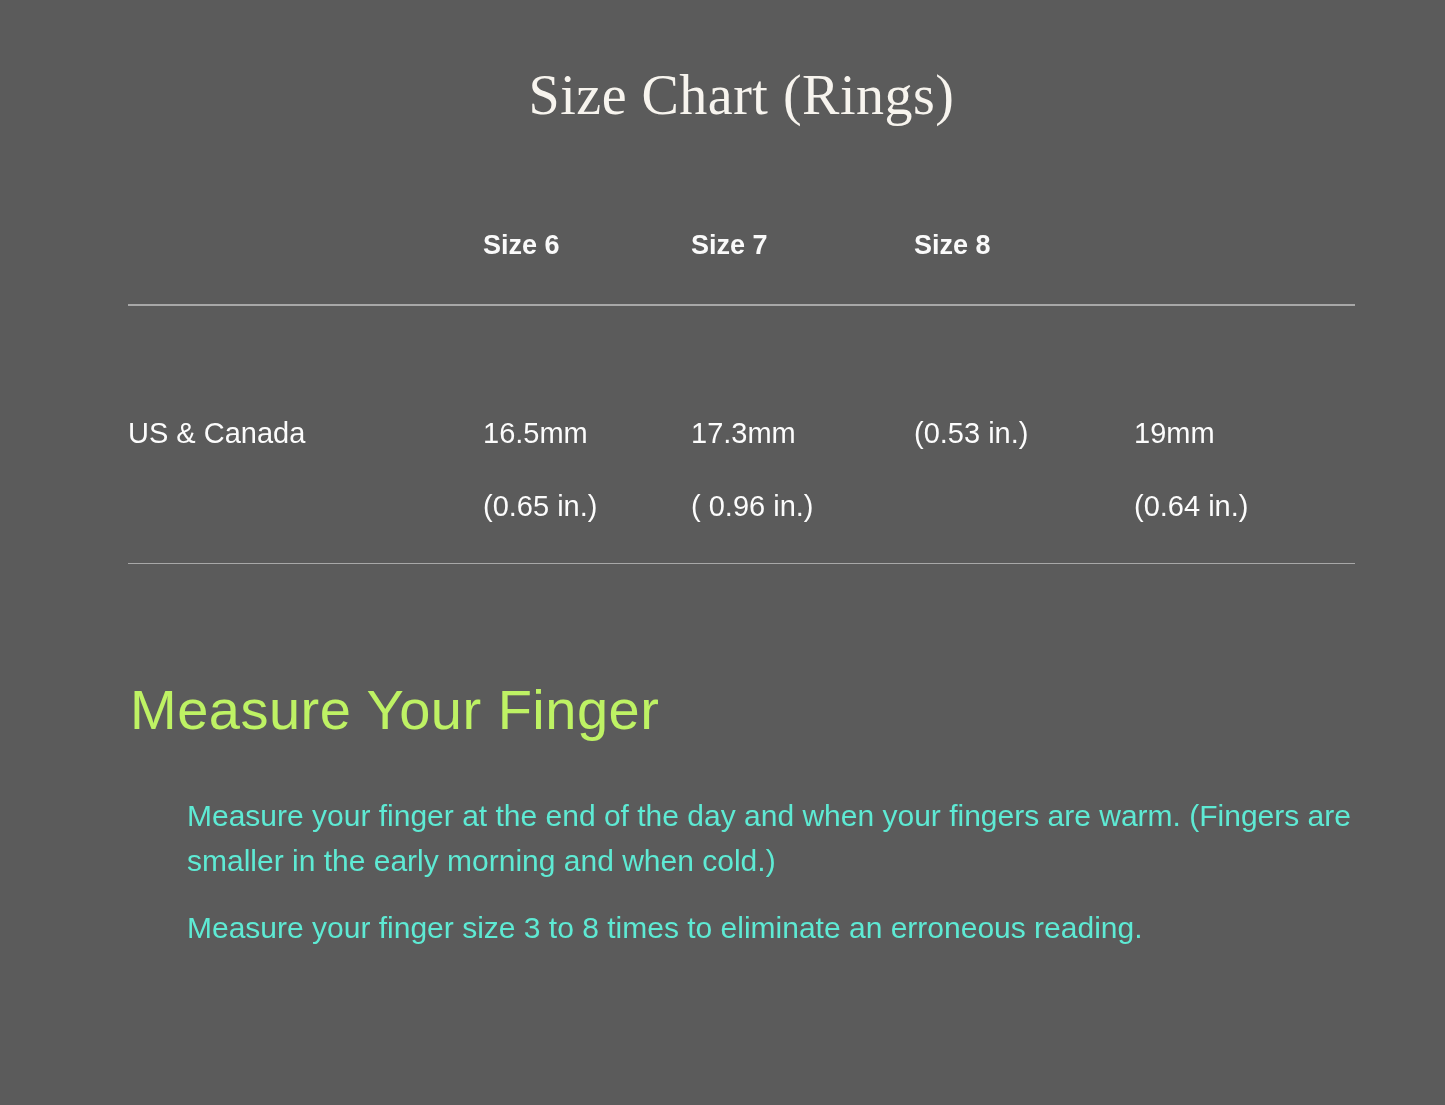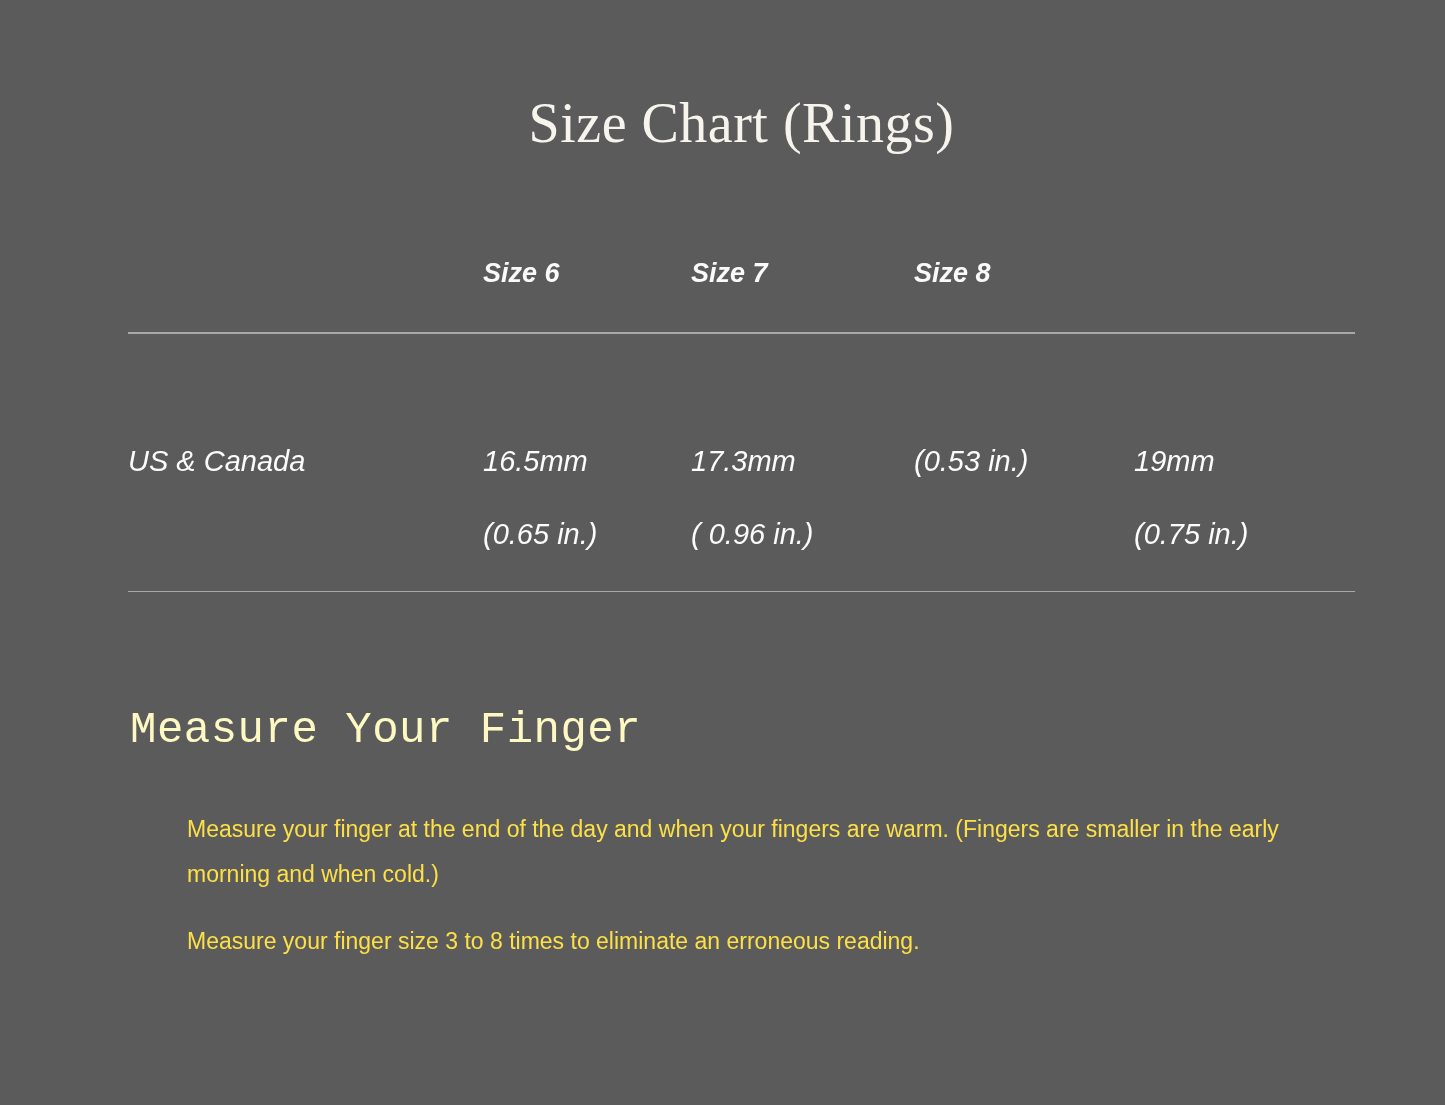--- a/index.html
+++ b/index.html
@@ -8,22 +8,21 @@
   }
   body {
     width: 1445px;
     height: 1105px;
     background: #5b5b5b;
     color: #fcfcfc;
     font-family: "Liberation Sans", sans-serif;
     overflow: hidden;
   }
   .content {
-    padding: 4px 90px 0 128px; 
-    margin-top: 42px;
+    padding: 18px 90px 0 128px; 
   }
   .page-title {
     font-family: "Liberation Serif", serif;
     font-weight: 400;
     font-size: 56px;
     line-height: 1.2;
     text-align: center;
     color: #f7f4ee;
     margin: 0;
     padding-top: 44px;
@@ -49,49 +48,48 @@
     height: 1.5px;
     background: #a8a8a8;
   }
   .t-body {
     padding-top: 112px;
     padding-bottom: 42px;
   }
   .t-cell {
     font-size: 29px;
     line-height: 30px;
-    font-style: italic;
   }
   .row-label-cell {
     display: flex;
   }
   .size-cell p {
     margin: 0;
   }
   .size-cell .mm {
     margin-bottom: 43px;
   }
   .section-title {
-    font-family: Liberation Mono, monospace;
+    font-family: Liberation Sans, sans-serif;
     font-weight: 400;
-    font-size: 44px;
+    font-size: 56px;
     line-height: 1.2;
-    color: #fef9c3;
+    color: #bef264;
     margin: 112px 0 0 2px;
     letter-spacing: 0.5px;
   }
   .tips {
     margin: 50px 0 0 59px;
     width: 1165px;
   }
   .tips p {
     margin: 0 0 22px 0;
-    font-size: 23px;
+    font-size: 30px;
     line-height: 45px;
-    color: #fde047;
+    color: #5eead4;
   }
 </style>
 </head>
 <body>
 
 <div class="content">
 
   <h1 class="page-title">Size Chart (Rings)</h1>
 
   <div class="size-table">
@@ -115,21 +113,21 @@
       </div>
       <div class="t-cell size-cell">
         <p class="mm">17.3mm</p>
         <p class="in">( 0.96 in.)</p>
       </div>
       <div class="t-cell size-cell">
         <p class="in">(0.53 in.)</p>
       </div>
       <div class="t-cell size-cell">
         <p class="mm">19mm</p>
-        <p class="in">(0.75 in.)</p>
+        <p class="in">(0.64 in.)</p>
       </div>
     </div>
 
     <div class="divider"></div>
 
   </div>
 
   <h2 class="section-title">Measure Your Finger</h2>
 
   <div class="tips">

